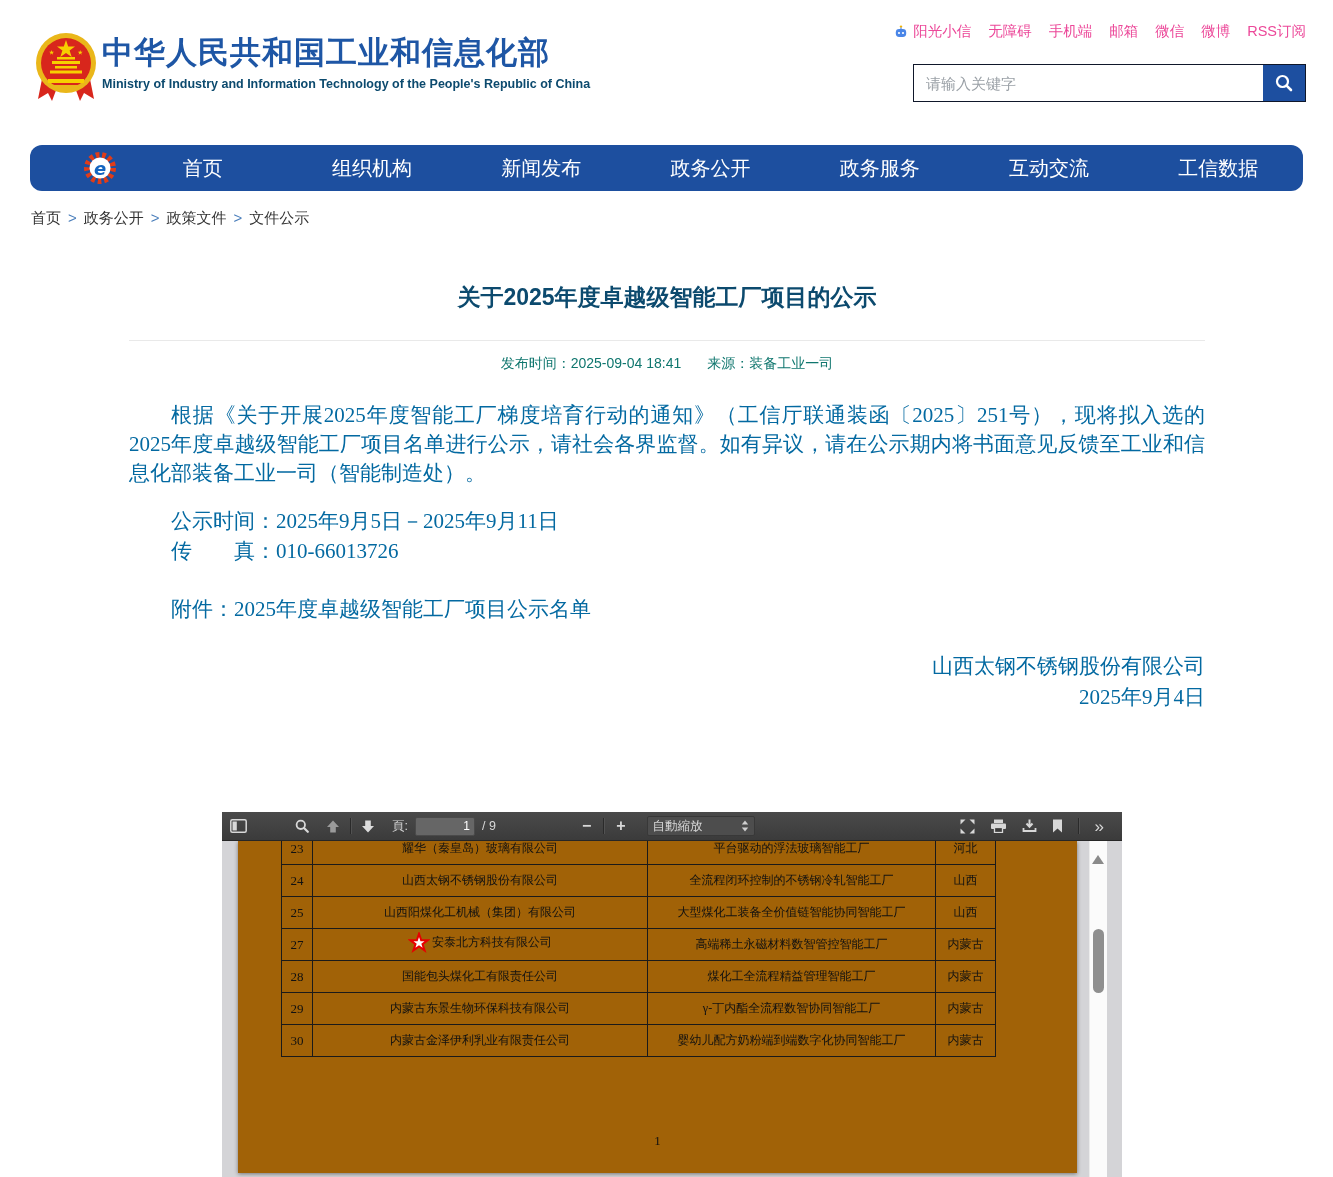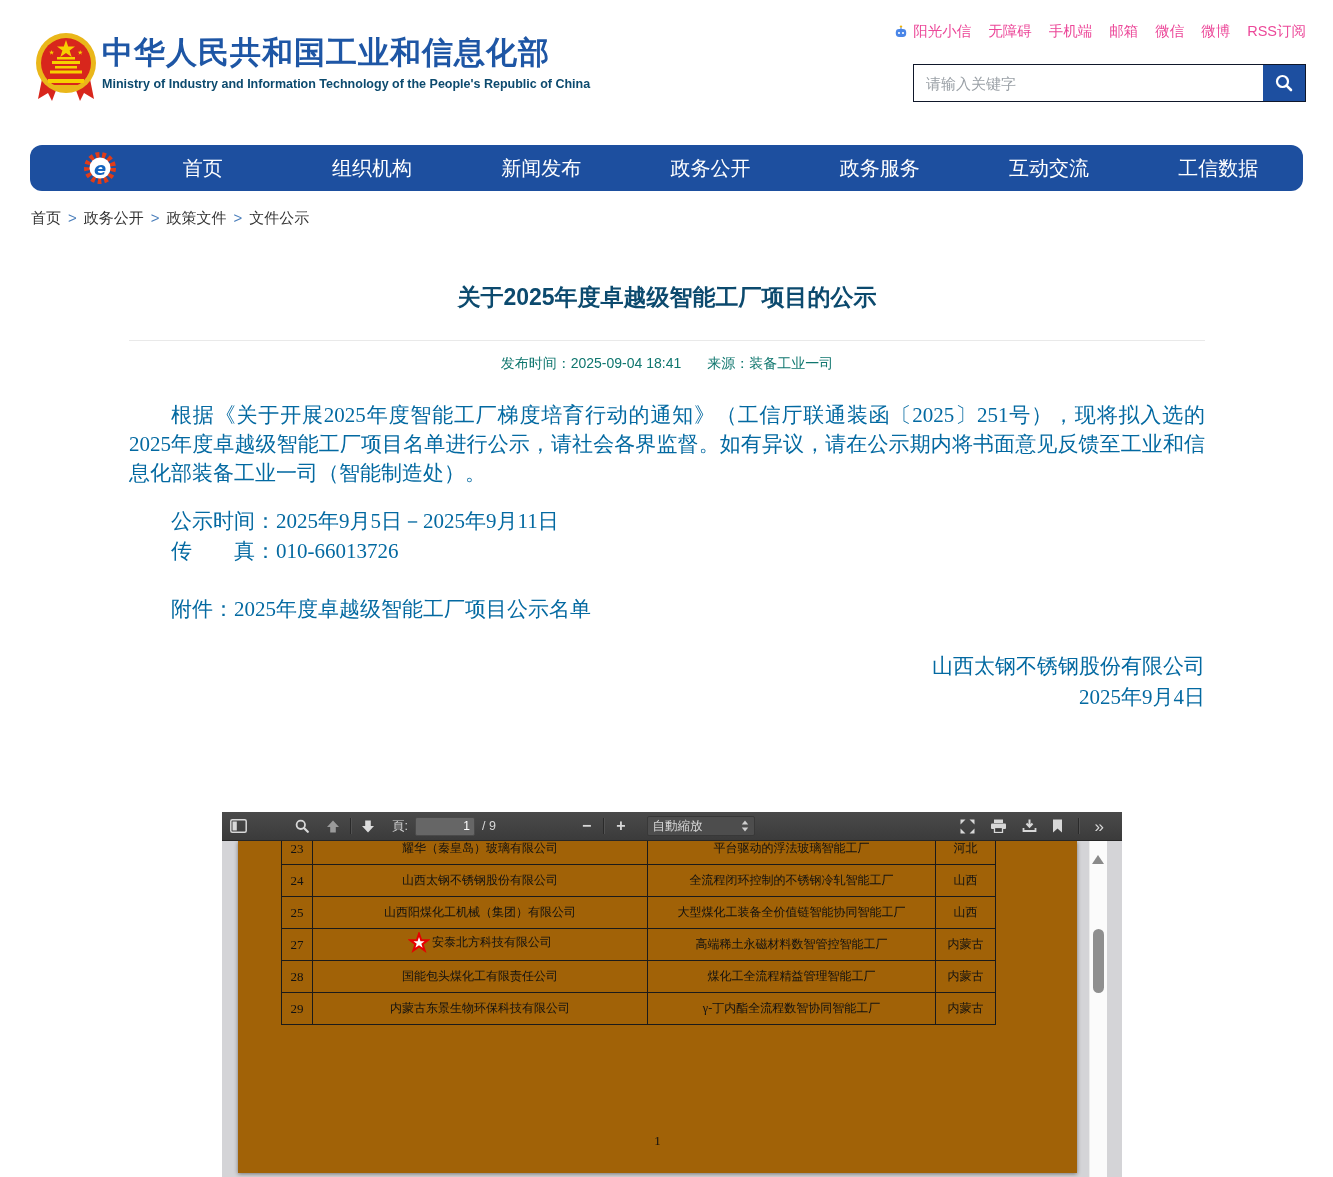--- a/index.html
+++ b/index.html
@@ -290,20 +290,26 @@
               <td><span class="company-wrap">国能包头煤化工有限责任公司</span></td>
               <td>煤化工全流程精益管理智能工厂</td>
               <td>内蒙古</td>
             </tr>
             <tr>
               <td class="c-no">29</td>
               <td><span class="company-wrap">内蒙古东景生物环保科技有限公司</span></td>
               <td>γ-丁内酯全流程数智协同智能工厂</td>
               <td>内蒙古</td>
             </tr>
+            <tr>
+              <td class="c-no">30</td>
+              <td><span class="company-wrap">内蒙古金泽伊利乳业有限责任公司</span></td>
+              <td>婴幼儿配方奶粉端到端数字化协同智能工厂</td>
+              <td>内蒙古</td>
+            </tr>
           </tbody>
       </table>
       <div class="page-footer-num">1</div>
     </div>
     <div class="pdf-scrollbar">
       <div class="sb-up"></div>
       <div class="sb-thumb"></div>
     </div>
   </div>
 </div>

